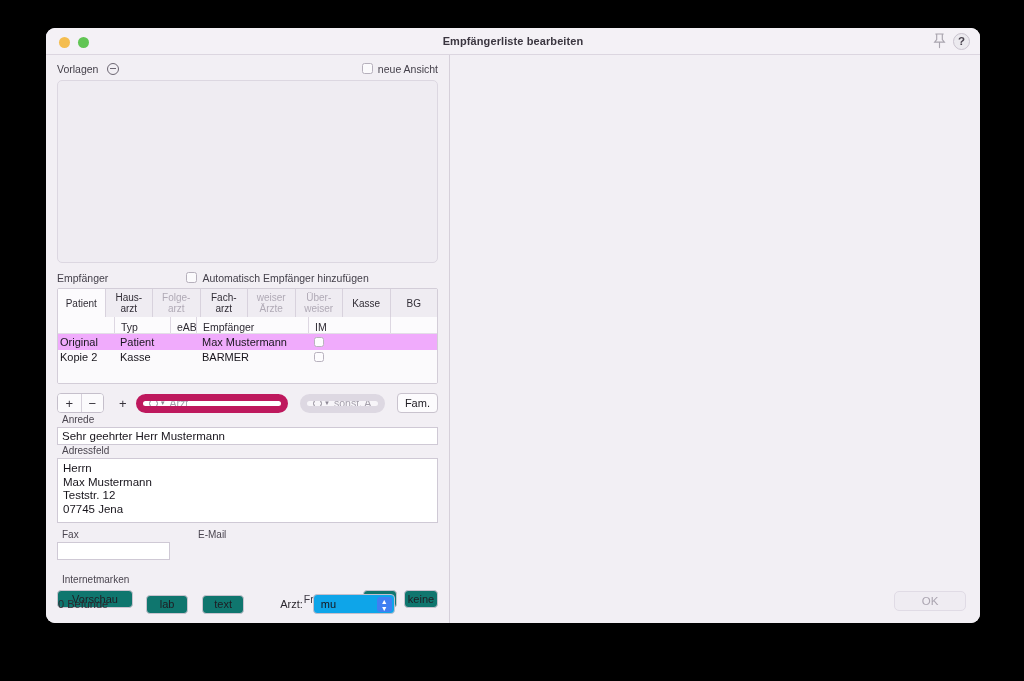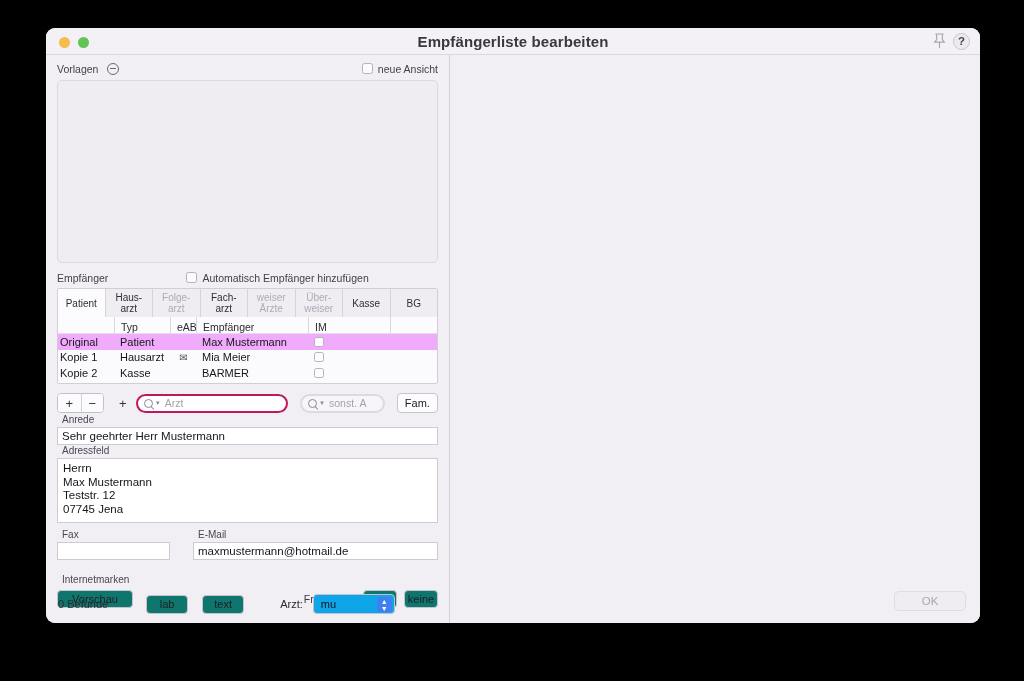--- a/index.html
+++ b/index.html
@@ -36,21 +36,21 @@
     position: absolute;
     left: 13px; top: 9px;
     display: flex; gap: 8px;
   }
   .tl { width: 11px; height: 11px; border-radius: 50%; display:block; }
   .tl.yellow { background: #f4bd4f; }
   .tl.green  { background: #61c554; }
   .title-text {
     width: 100%;
     text-align: center;
-    font-size: 15px;
+    font-size: 11px;
     font-weight: bold;
     color: #3b3640;
     letter-spacing: 0.1px;
     user-select: none;
   }
   .tb-right {
     position: absolute;
     right: 10px; top: 4px;
     display: flex; align-items: center; gap: 6px;
   }
@@ -242,21 +242,21 @@
     display: flex; align-items: center; justify-content: center;
     font-size: 13px; color: #36323b;
     margin-left: 8px;
     cursor: default;
     user-select: none;
   }
   .searchfield {
     height: 19px;
     border-radius: 9.5px;
     background: #ffffff;
-    border: 2px solid #be185d;
+    border: 7px solid #be185d;
     display: flex; align-items: center;
     padding: 0 6px;
     overflow: hidden;
   }
   .searchfield.sf1 { width: 155px; margin-left: 2px; }
   .searchfield.sf2 { width: 86px; margin-left: 12px; background: #f7f5f9; border-color:#ddd8e2;}
   .mag {
     width: 9px; height: 9px;
     border: 1.3px solid #8c8694;
     border-radius: 50%;
@@ -480,29 +480,20 @@
           <div class="trow selected">
             <div class="tc tc-orig">Original</div>
             <div class="tc tc-typ">Patient</div>
             <div class="tc tc-eab"></div>
             <div class="tc tc-emp">Max Mustermann</div>
             <div class="tc tc-im">
                 <span class="cbx-sm"></span>
               </div>
           </div>
           <div class="trow">
-            <div class="tc tc-orig">Kopie 1</div>
-            <div class="tc tc-typ">Hausarzt</div>
-            <div class="tc tc-eab">✉</div>
-            <div class="tc tc-emp">Mia Meier</div>
-            <div class="tc tc-im">
-                <span class="cbx-sm"></span>
-              </div>
-          </div>
-          <div class="trow">
             <div class="tc tc-orig">Kopie 2</div>
             <div class="tc tc-typ">Kasse</div>
             <div class="tc tc-eab"></div>
             <div class="tc tc-emp">BARMER</div>
             <div class="tc tc-im">
                 <span class="cbx-sm"></span>
               </div>
           </div>
         </div>
       </div>
@@ -542,21 +533,20 @@
 07745 Jena</div>
       </div>
 
       <div class="fax-row">
         <div class="fax-col">
           <span class="lbl-sm lbl" style="display:block;margin:0 0 2px 5px;">Fax</span>
           <div class="tfield"></div>
         </div>
         <div class="mail-col">
           <span class="lbl-sm lbl" style="display:block;margin:0 0 2px 5px;">E-Mail</span>
-          <div class="tfield">maxmustermann@hotmail.de</div>
         </div>
       </div>
 
       <div class="imarken">
         <span class="lbl-sm lbl" style="margin-left:5px;">Internetmarken</span>
         <div class="imarken-row">
           <div class="btn vorschau">Vorschau</div>
           <div class="spacer"></div>
           <span class="frank-lbl">Frankieren</span>
           <div class="btn sm">alle</div>

